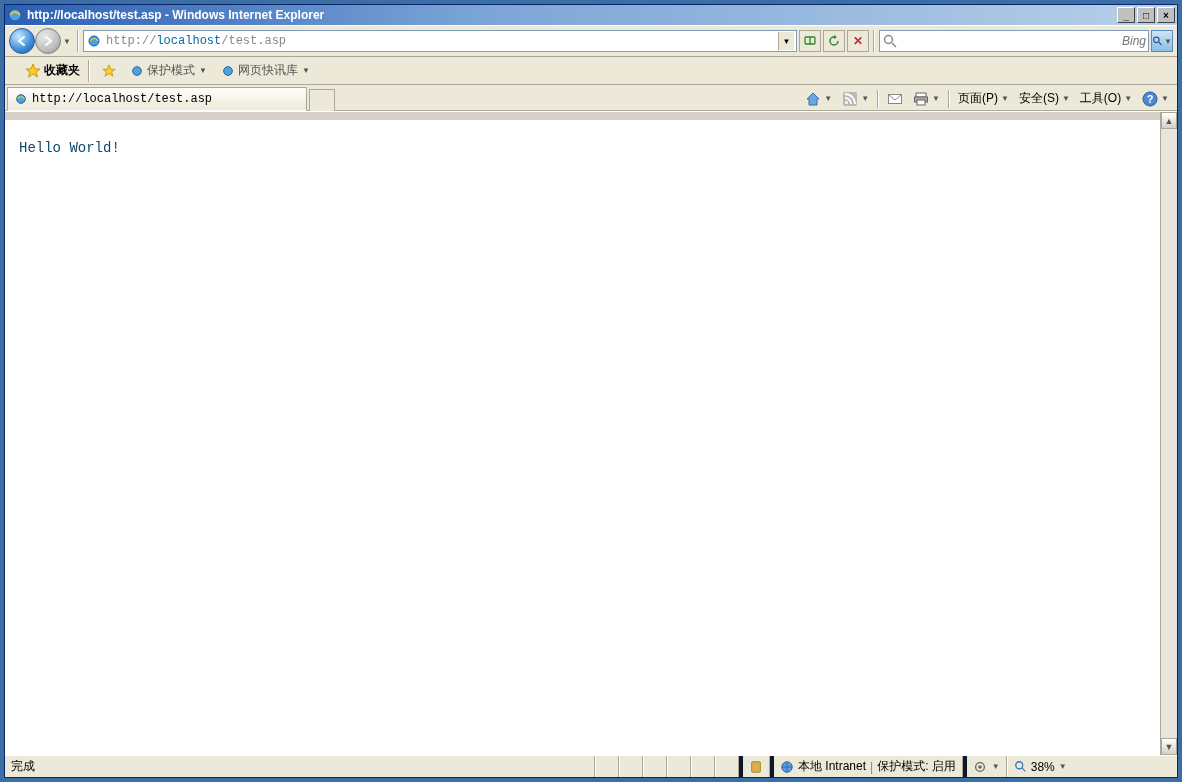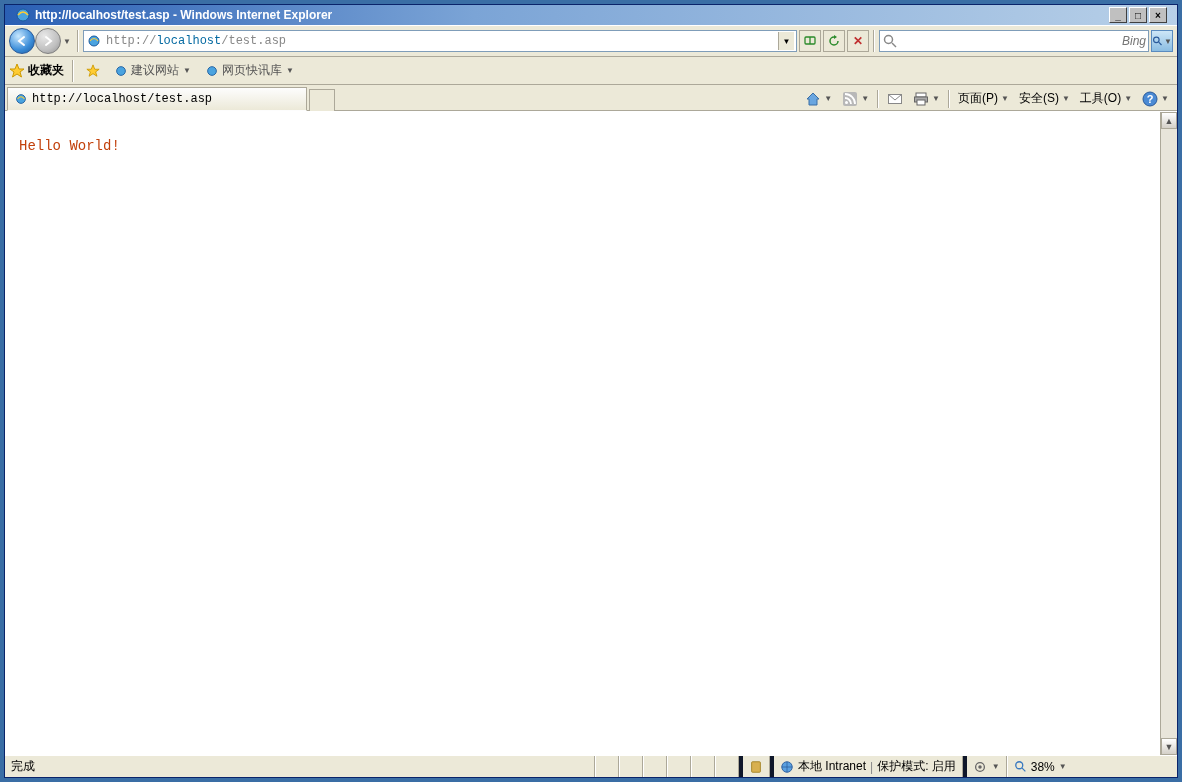--- a/index.html
+++ b/index.html
@@ -20,21 +20,21 @@
     display: flex;
     flex-direction: column;
   }
 
   
   .titlebar {
     height: 20px;
     background: linear-gradient(to right, #2a5fb4, #7ba4d6 40%, #b8d0e8 100%);
     display: flex;
     align-items: center;
-    padding: 0 10px;
+    padding: 0 2px;
     color: #fff;
     font-weight: bold;
     font-size: 12px;
   }
   .titlebar .ie-icon {
     width: 16px; height: 16px;
     margin-right: 4px;
     flex: 0 0 auto;
   }
   .titlebar .title-text {
@@ -155,21 +155,21 @@
     color:#2a5a9a;font-size:12px;
   }
 
   
   .favbar {
     height: 28px;
     background: #ece9d8;
     border-bottom: 1px solid #aca899;
     display:flex;
     align-items:center;
-    padding: 0 4px;
+    padding: 0 20px;
     gap:6px;
   }
   .fav-label { display:flex; align-items:center; gap:3px; font-weight:bold; color:#000;}
   .fav-item { display:flex; align-items:center; gap:3px; color:#555; padding:2px 4px;}
 
   
   .tabbar {
     height: 26px;
     background: #ece9d8;
     border-bottom: 1px solid #aca899;
@@ -224,25 +224,26 @@
   
   .content-wrap {
     flex:1 1 auto;
     display:flex;
     border-top:1px solid #fff;
     overflow:hidden;
   }
   .content {
     flex:1 1 auto;
     background:#fff;
-    padding:26px 14px;
+    padding:20px 14px;
     font-family: "Courier New", monospace;
     font-size: 14px;
-    color:#c2410c;
+    color:#0c4a6e;
     overflow:auto;
+    margin-top:8px;
   }
   .vscroll {
     width:17px;
     background:#ece9d8;
     border-left:1px solid #aca899;
     display:flex;
     flex-direction:column;
   }
   .vscroll .arrow {
     height:17px;
@@ -400,21 +401,21 @@
             <path d="M8 1 L10 6 L15 6 L11 9 L12.5 14 L8 11 L3.5 14 L5 9 L1 6 L6 6 Z" fill="#ffcc33" stroke="#cc9900"></path>
           </svg>
       </span>
     </div>
     <div class="fav-item">
       <span>
         <svg width="14" height="14" viewBox="0 0 16 16">
             <circle cx="8" cy="8" r="5" fill="#4aa3df" stroke="#1a5a9d"></circle>
           </svg>
       </span>
-      <span>建议网站</span>
+      <span>保护模式</span>
       <span class="cmd-drop">▼</span>
     </div>
     <div class="fav-item">
       <span>
         <svg width="14" height="14" viewBox="0 0 16 16">
             <circle cx="8" cy="8" r="5" fill="#4aa3df" stroke="#1a5a9d"></circle>
           </svg>
       </span>
       <span>网页快讯库</span>
       <span class="cmd-drop">▼</span>

